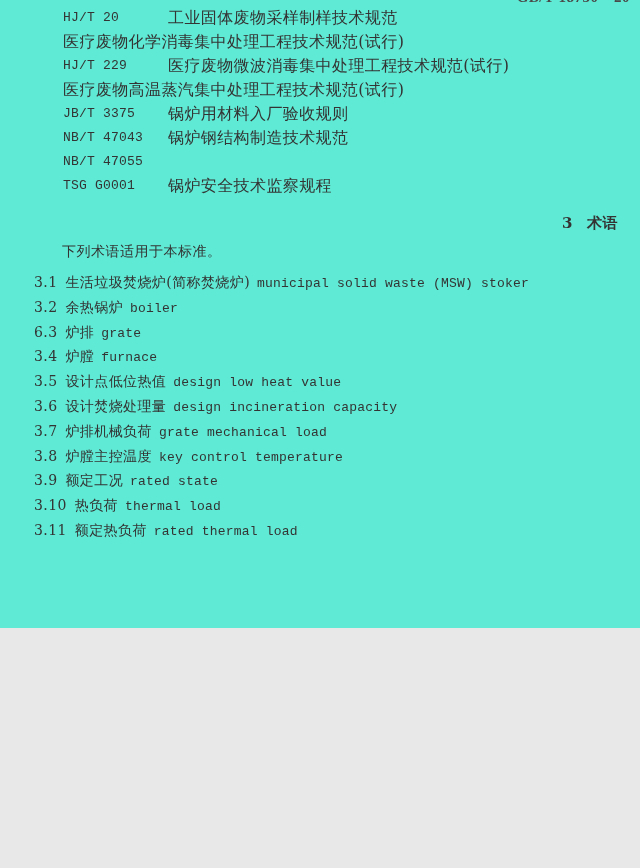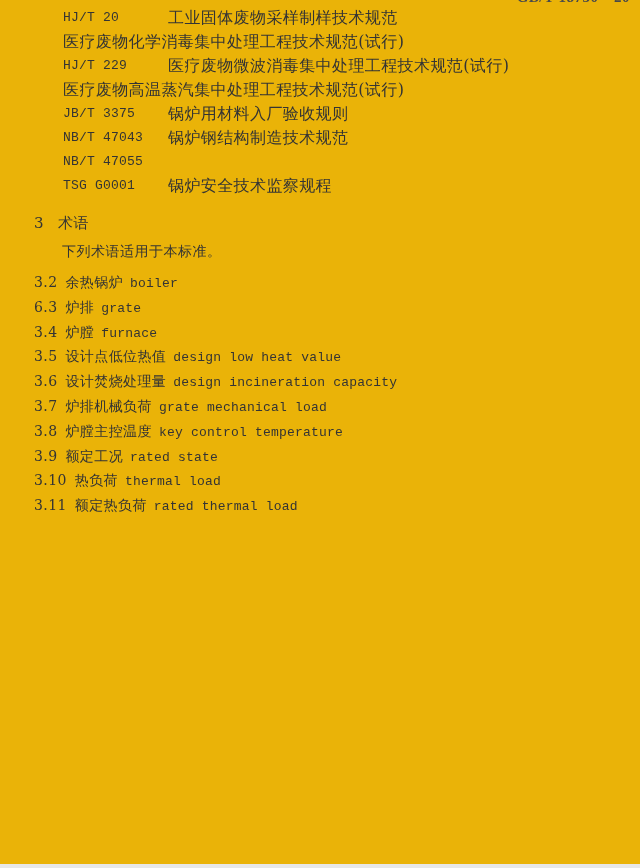--- a/index.html
+++ b/index.html
@@ -1,20 +1,20 @@
 <!DOCTYPE html>
 <html lang="zh"><head>
 <meta charset="utf-8">
 <style>
   html,body{margin:0;padding:0;background:#e8e8e8;}
   .page{
     position:relative;
-    width:640px;height:864px;
+    width:640px;height:628px;
     margin:0 auto;
-    background:#eab308;
+    background:#5eead4;
     overflow:hidden;
     color:#343434;
     font-family:"DejaVu Serif","Liberation Serif",serif;
   }
   
   .doc-number{
     position:absolute;
     top:-11px;right:10px;
     font-size:15px;
     font-weight:700;
@@ -37,23 +37,24 @@
     letter-spacing:.2px;
     white-space:nowrap;
   }
   .ref-title{
     font-size:16px;
     letter-spacing:.4px;
   }
   .section-heading{
     margin:13px 0 0 0;
     font-size:15px;
-    font-weight:400;
+    font-weight:700;
     line-height:24px;
     letter-spacing:.5px;
+    text-align:right;
   }
   .section-heading .sec-num{margin-right:14px;}
   .intro{
     margin:5px 0 8px 0;
     font-size:14px;
     line-height:23px;
     text-indent:2em;
     letter-spacing:.5px;
   }
   .terms{margin-top:4px;font-size:14px;}
@@ -119,20 +120,29 @@
       </div>
 
     <div class="section-heading">
       <span class="sec-num">3</span><span>术语</span>
     </div>
 
     <p class="intro">下列术语适用于本标准。</p>
 
     <div class="terms">
 
+    <div class="term">
+          <div class="term-head">
+            <span class="term-num">3.1</span><span class="term-zh">生活垃圾焚烧炉(简称焚烧炉)</span><span class="term-en">municipal solid waste (MSW) stoker</span>
+          </div>
+          <div>
+
+          <p class="term-para"></p>
+          </div>
+        </div>
         <div class="term">
           <div class="term-head">
             <span class="term-num">3.2</span><span class="term-zh">余热锅炉</span><span class="term-en">boiler</span>
           </div>
           <div>
 
           <p class="term-para"></p>
           </div>
         </div>
         <div class="term">

